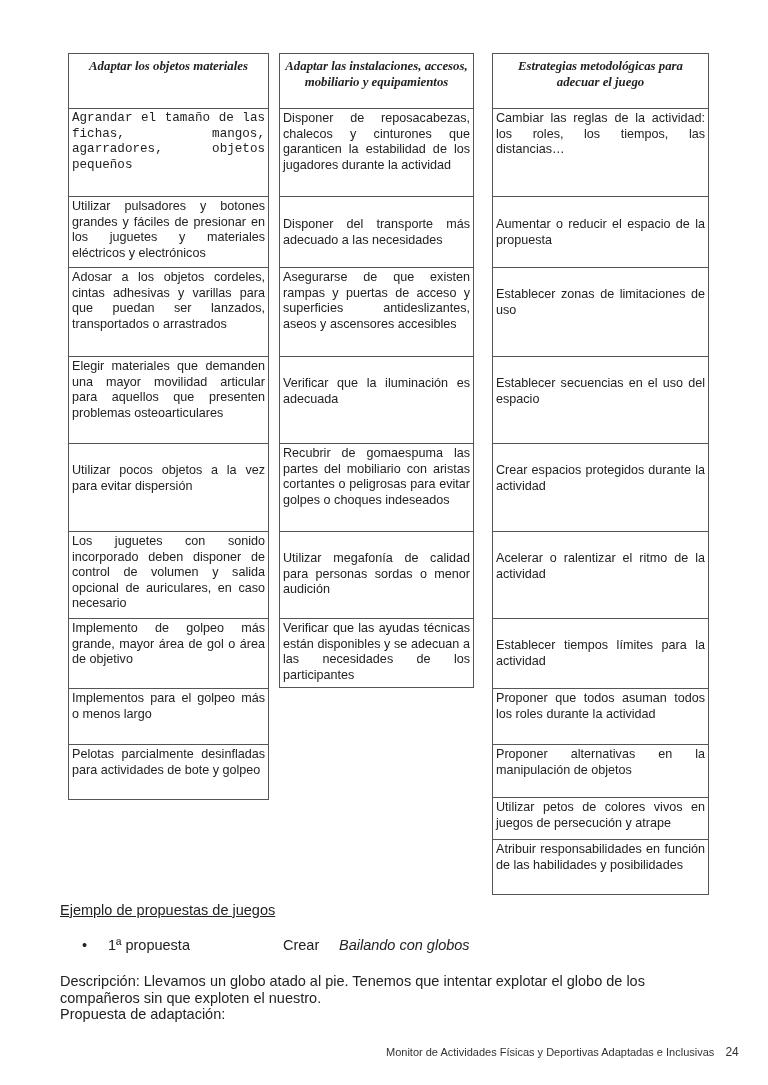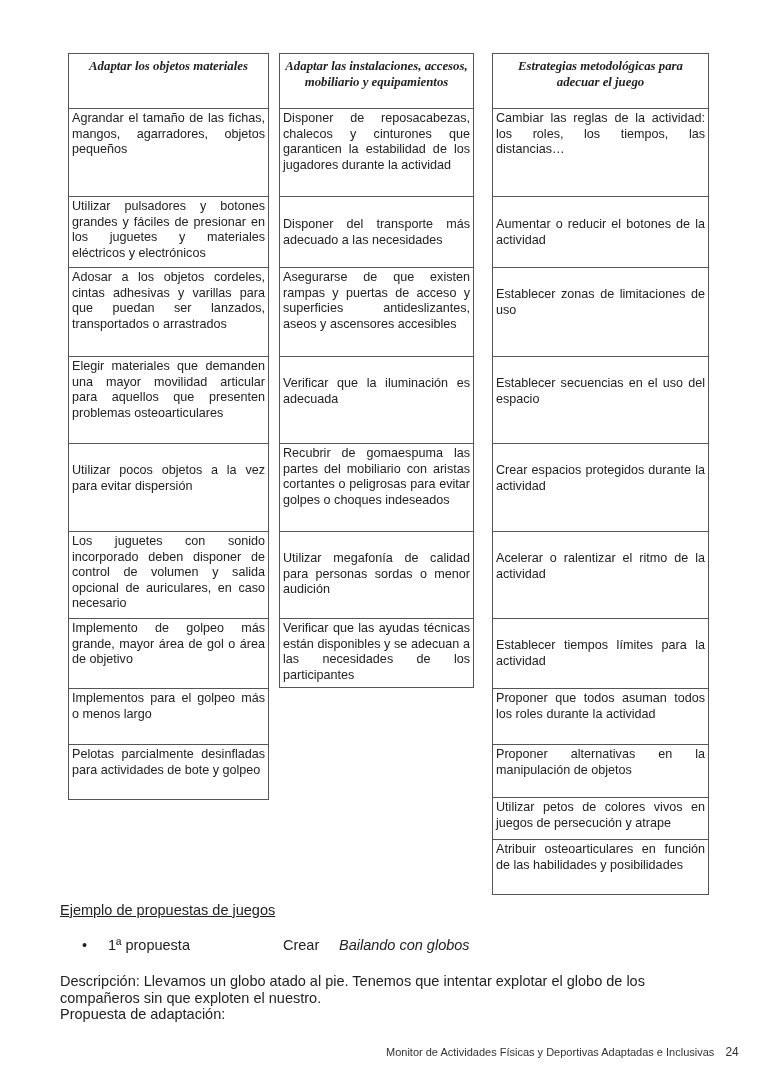--- a/index.html
+++ b/index.html
@@ -19,21 +19,21 @@
   .bullet-line .name { position:absolute; left:257px; white-space:nowrap; font-style:italic; }
   .desc { position:absolute; left:60px; top:973px; width:640px; font-size:14.5px; line-height:16.5px; }
   .footer { position:absolute; left:386px; top:1045px; font-size:11px; color:#333; white-space:nowrap; }
   .footer .page { font-size:12px; margin-left:8px; }
 </style>
 </head>
 <body>
 
 <div class="col" id="c1" style="height:747px;">
   <div class="cell head" style="top:0;height:55px;">Adaptar los objetos materiales</div>
-  <div class="cell" style="top:55px;height:88px;">Agrandar el tamaño de las fichas, mangos, agarradores, objetos pequeños</div>
+  <div class="cell" style="top:55px;height:88px;font-family:Liberation Mono, monospace;">Agrandar el tamaño de las fichas, mangos, agarradores, objetos pequeños</div>
   <div class="cell" style="top:143px;height:71px;">Utilizar pulsadores y botones grandes y fáciles de presionar en los juguetes y materiales eléctricos y electrónicos</div>
   <div class="cell" style="top:214px;height:89px;">Adosar a los objetos cordeles, cintas adhesivas y varillas para que puedan ser lanzados, transportados o arrastrados</div>
   <div class="cell" style="top:303px;height:87px;">Elegir materiales que demanden una mayor movilidad articular para aquellos que presenten problemas osteoarticulares</div>
   <div class="cell" style="top:390px;height:88px;padding-top:19px;">Utilizar pocos objetos a la vez para evitar dispersión</div>
   <div class="cell" style="top:478px;height:87px;">Los juguetes con sonido incorporado deben disponer de control de volumen y salida opcional de auriculares, en caso necesario</div>
   <div class="cell" style="top:565px;height:70px;">Implemento de golpeo más grande, mayor área de gol o área de objetivo</div>
   <div class="cell" style="top:635px;height:56px;">Implementos para el golpeo más o menos largo</div>
   <div class="cell last" style="top:691px;height:56px;">Pelotas parcialmente desinfladas para actividades de bote y golpeo</div>
 </div>
 
@@ -44,30 +44,30 @@
   <div class="cell" style="top:214px;height:89px;">Asegurarse de que existen rampas y puertas de acceso y superficies antideslizantes, aseos y ascensores accesibles</div>
   <div class="cell" style="top:303px;height:87px;padding-top:19px;">Verificar que la iluminación es adecuada</div>
   <div class="cell" style="top:478px;height:87px;padding-top:19px;">Utilizar megafonía de calidad para personas sordas o menor audición</div>
   <div class="cell" style="top:390px;height:88px;">Recubrir de gomaespuma las partes del mobiliario con aristas cortantes o peligrosas para evitar golpes o choques indeseados</div>
   <div class="cell last" style="top:565px;height:70px;">Verificar que las ayudas técnicas están disponibles y se adecuan a las necesidades de los participantes</div>
 </div>
 
 <div class="col" id="c3" style="height:842px;">
   <div class="cell head" style="top:0;height:55px;">Estrategias metodológicas para adecuar el juego</div>
   <div class="cell" style="top:55px;height:88px;">Cambiar las reglas de la actividad: los roles, los tiempos, las distancias…</div>
-  <div class="cell" style="top:143px;height:71px;padding-top:20px;">Aumentar o reducir el botones de la actividad</div>
+  <div class="cell" style="top:143px;height:71px;padding-top:20px;">Aumentar o reducir el espacio de la propuesta</div>
   <div class="cell" style="top:214px;height:89px;padding-top:19px;">Establecer zonas de limitaciones de uso</div>
   <div class="cell" style="top:303px;height:87px;padding-top:19px;">Establecer secuencias en el uso del espacio</div>
   <div class="cell" style="top:390px;height:88px;padding-top:19px;">Crear espacios protegidos durante la actividad</div>
   <div class="cell" style="top:478px;height:87px;padding-top:19px;">Acelerar o ralentizar el ritmo de la actividad</div>
   <div class="cell" style="top:565px;height:70px;padding-top:19px;">Establecer tiempos límites para la actividad</div>
   <div class="cell" style="top:635px;height:56px;">Proponer que todos asuman todos los roles durante la actividad</div>
   <div class="cell" style="top:691px;height:53px;">Proponer alternativas en la manipulación de objetos</div>
   <div class="cell" style="top:744px;height:42px;">Utilizar petos de colores vivos en juegos de persecución y atrape</div>
-  <div class="cell last" style="top:786px;height:56px;">Atribuir osteoarticulares en función de las habilidades y posibilidades</div>
+  <div class="cell last" style="top:786px;height:56px;">Atribuir responsabilidades en función de las habilidades y posibilidades</div>
 </div>
 
 <div class="section-title">Ejemplo de propuestas de juegos</div>
 
 <div class="bullet-line">
   <span class="dot">•</span>
   <span class="label">1ª propuesta</span>
   <span class="juego">Crear</span>
   <span class="name">Bailando con globos</span>
 </div>

